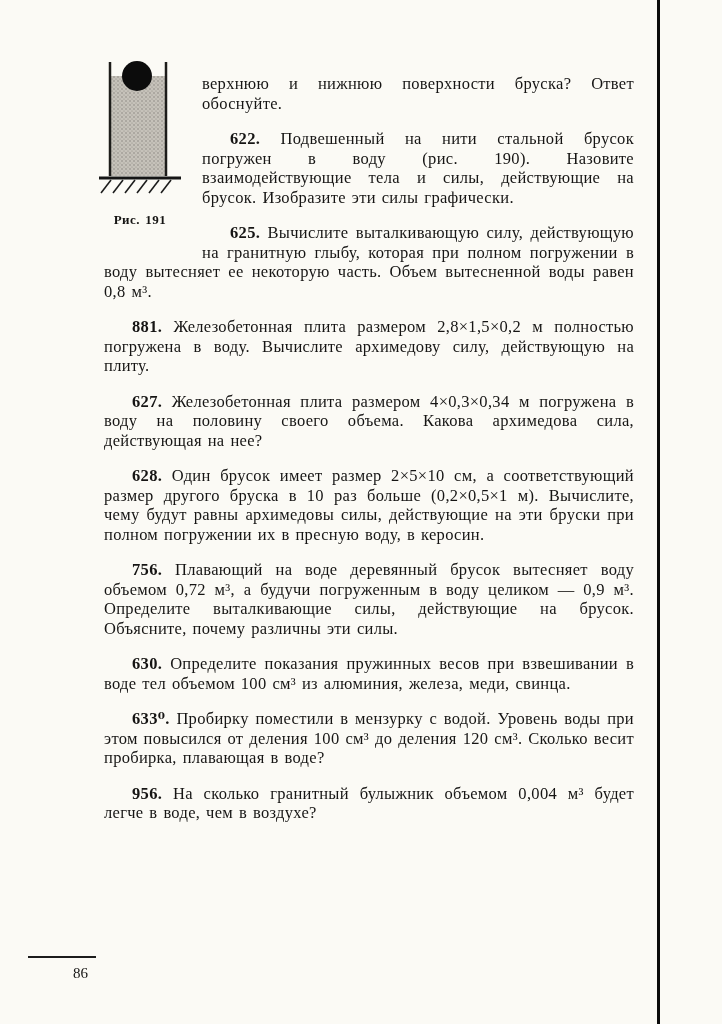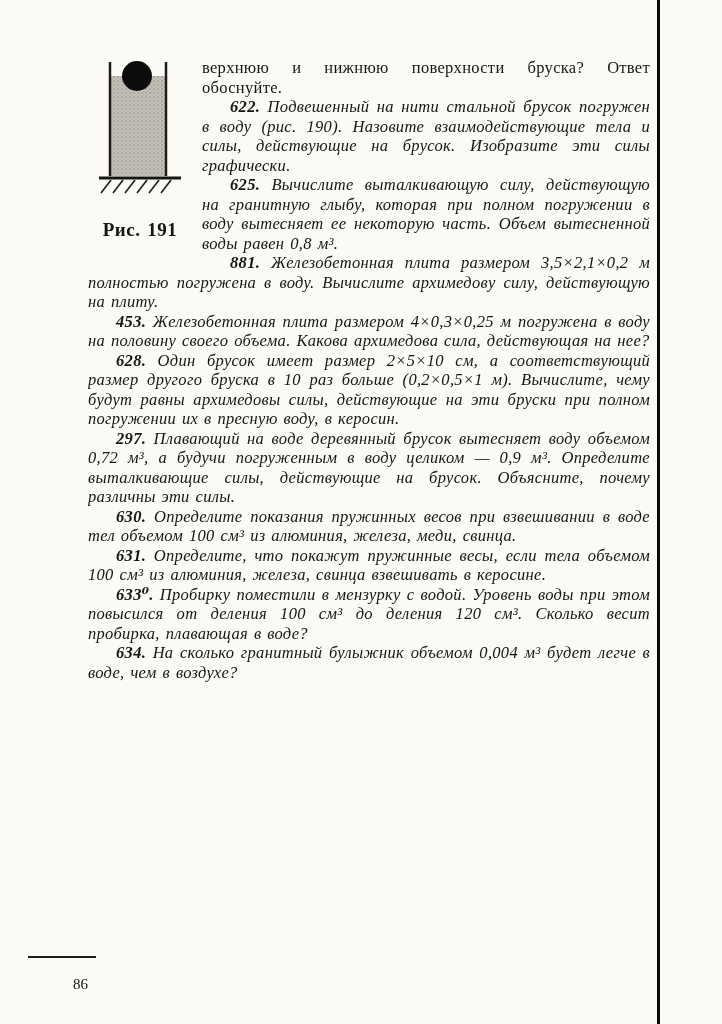--- a/index.html
+++ b/index.html
@@ -22,53 +22,53 @@
     position:absolute;
     left:88px; top:58px;
     width:562px; height:902px;
     overflow:hidden;
     text-align:justify;
     font-size:16.5px;
     line-height:19.5px;
     letter-spacing:0.3px;
     word-spacing:1.5px;
   }
-  .content p { margin:0; }
-  p.problem { text-indent:1.7em;font-style:italic; }
+  .content p { margin:16px; }
+  p.problem { text-indent:1.7em; }
   p.continuation { text-indent:0; }
   .num { font-weight:700; }
   figure.fig {
     float:left;
     width:104px;
     margin:2px 10px 4px 0;
     text-align:center;
   }
   figure.fig svg { display:block; margin:0 auto; }
   figcaption {
     font-weight:700;
-    font-size:19px;
+    font-size:13px;
     letter-spacing:0.5px;
-    margin-top:20px;
+    margin-top:10px;
     padding-bottom:10px;
     text-align:center;
     text-indent:0;
   }
   .page-footer {
     position:absolute;
     left:28px; top:956px;
     width:120px;
   }
   .footer-rule {
     width:68px; height:2px;
     background:#1c1c1c;
   }
   .page-number {
     display:inline-block;
     padding-left:45px;
-    margin-top:18px;
+    margin-top:7px;
     font-size:15px;
     font-weight:400;
   }
 </style>
 </head>
 <body>
 
 <div class="page">
 
   <div class="content">
@@ -105,36 +105,35 @@
     </figure>
 
     <p class="continuation"><span>верхнюю и нижнюю поверхности бруска? Ответ обоснуйте.</span></p>
 
     <p class="problem"><b class="num">622.</b> <span>Подвешенный на нити стальной брусок погружен в воду (рис. 190). Назовите взаимодействующие тела и силы, действующие на брусок. Изобразите эти силы графически.</span></p>
 
 
 
     <p class="problem"><b class="num">625.</b> <span>Вычислите выталкивающую силу, действующую на гранитную глыбу, которая при полном погружении в воду вытесняет ее некоторую часть. Объем вытесненной воды равен 0,8 м³.</span></p>
 
-    <p class="problem"><b class="num">881.</b> <span>Железобетонная плита размером 3,5×2,1×0,2 м полностью погружена в воду. Вычислите архимедову силу, действующую на плиту.</span></p>
+    <p class="problem"><b class="num">881.</b> <span>Железобетонная плита размером 2,8×1,5×0,2 м полностью погружена в воду. Вычислите архимедову силу, действующую на плиту.</span></p>
 
-    <p class="problem"><b class="num">453.</b> <span>Железобетонная плита размером 4×0,3×0,25 м погружена в воду на половину своего объема. Какова архимедова сила, действующая на нее?</span></p>
+    <p class="problem"><b class="num">627.</b> <span>Железобетонная плита размером 4×0,3×0,34 м погружена в воду на половину своего объема. Какова архимедова сила, действующая на нее?</span></p>
 
     <p class="problem"><b class="num">628.</b> <span>Один брусок имеет размер 2×5×10 см, а соответствующий размер другого бруска в 10 раз больше (0,2×0,5×1 м). Вычислите, чему будут равны архимедовы силы, действующие на эти бруски при полном погружении их в пресную воду, в керосин.</span></p>
 
-    <p class="problem"><b class="num">297.</b> <span>Плавающий на воде деревянный брусок вытесняет воду объемом 0,72 м³, а будучи погруженным в воду целиком — 0,9 м³. Определите выталкивающие силы, действующие на брусок. Объясните, почему различны эти силы.</span></p>
+    <p class="problem"><b class="num">756.</b> <span>Плавающий на воде деревянный брусок вытесняет воду объемом 0,72 м³, а будучи погруженным в воду целиком — 0,9 м³. Определите выталкивающие силы, действующие на брусок. Объясните, почему различны эти силы.</span></p>
 
     <p class="problem"><b class="num">630.</b> <span>Определите показания пружинных весов при взвешивании в воде тел объемом 100 см³ из алюминия, железа, меди, свинца.</span></p>
 
-    <p class="problem"><b class="num">631.</b> <span>Определите, что покажут пружинные весы, если тела объемом 100 см³ из алюминия, железа, свинца взвешивать в керосине.</span></p>
 
 
     <p class="problem"><b class="num">633⁰.</b> <span>Пробирку поместили в мензурку с водой. Уровень воды при этом повысился от деления 100 см³ до деления 120 см³. Сколько весит пробирка, плавающая в воде?</span></p>
 
-    <p class="problem"><b class="num">634.</b> <span>На сколько гранитный булыжник объемом 0,004 м³ будет легче в воде, чем в воздухе?</span></p>
+    <p class="problem"><b class="num">956.</b> <span>На сколько гранитный булыжник объемом 0,004 м³ будет легче в воде, чем в воздухе?</span></p>
 
 
   </div>
 
   <div class="page-footer">
     <div class="footer-rule"></div>
     <span class="page-number">86</span>
   </div>
 
   <div class="scan-edge-line"></div>

